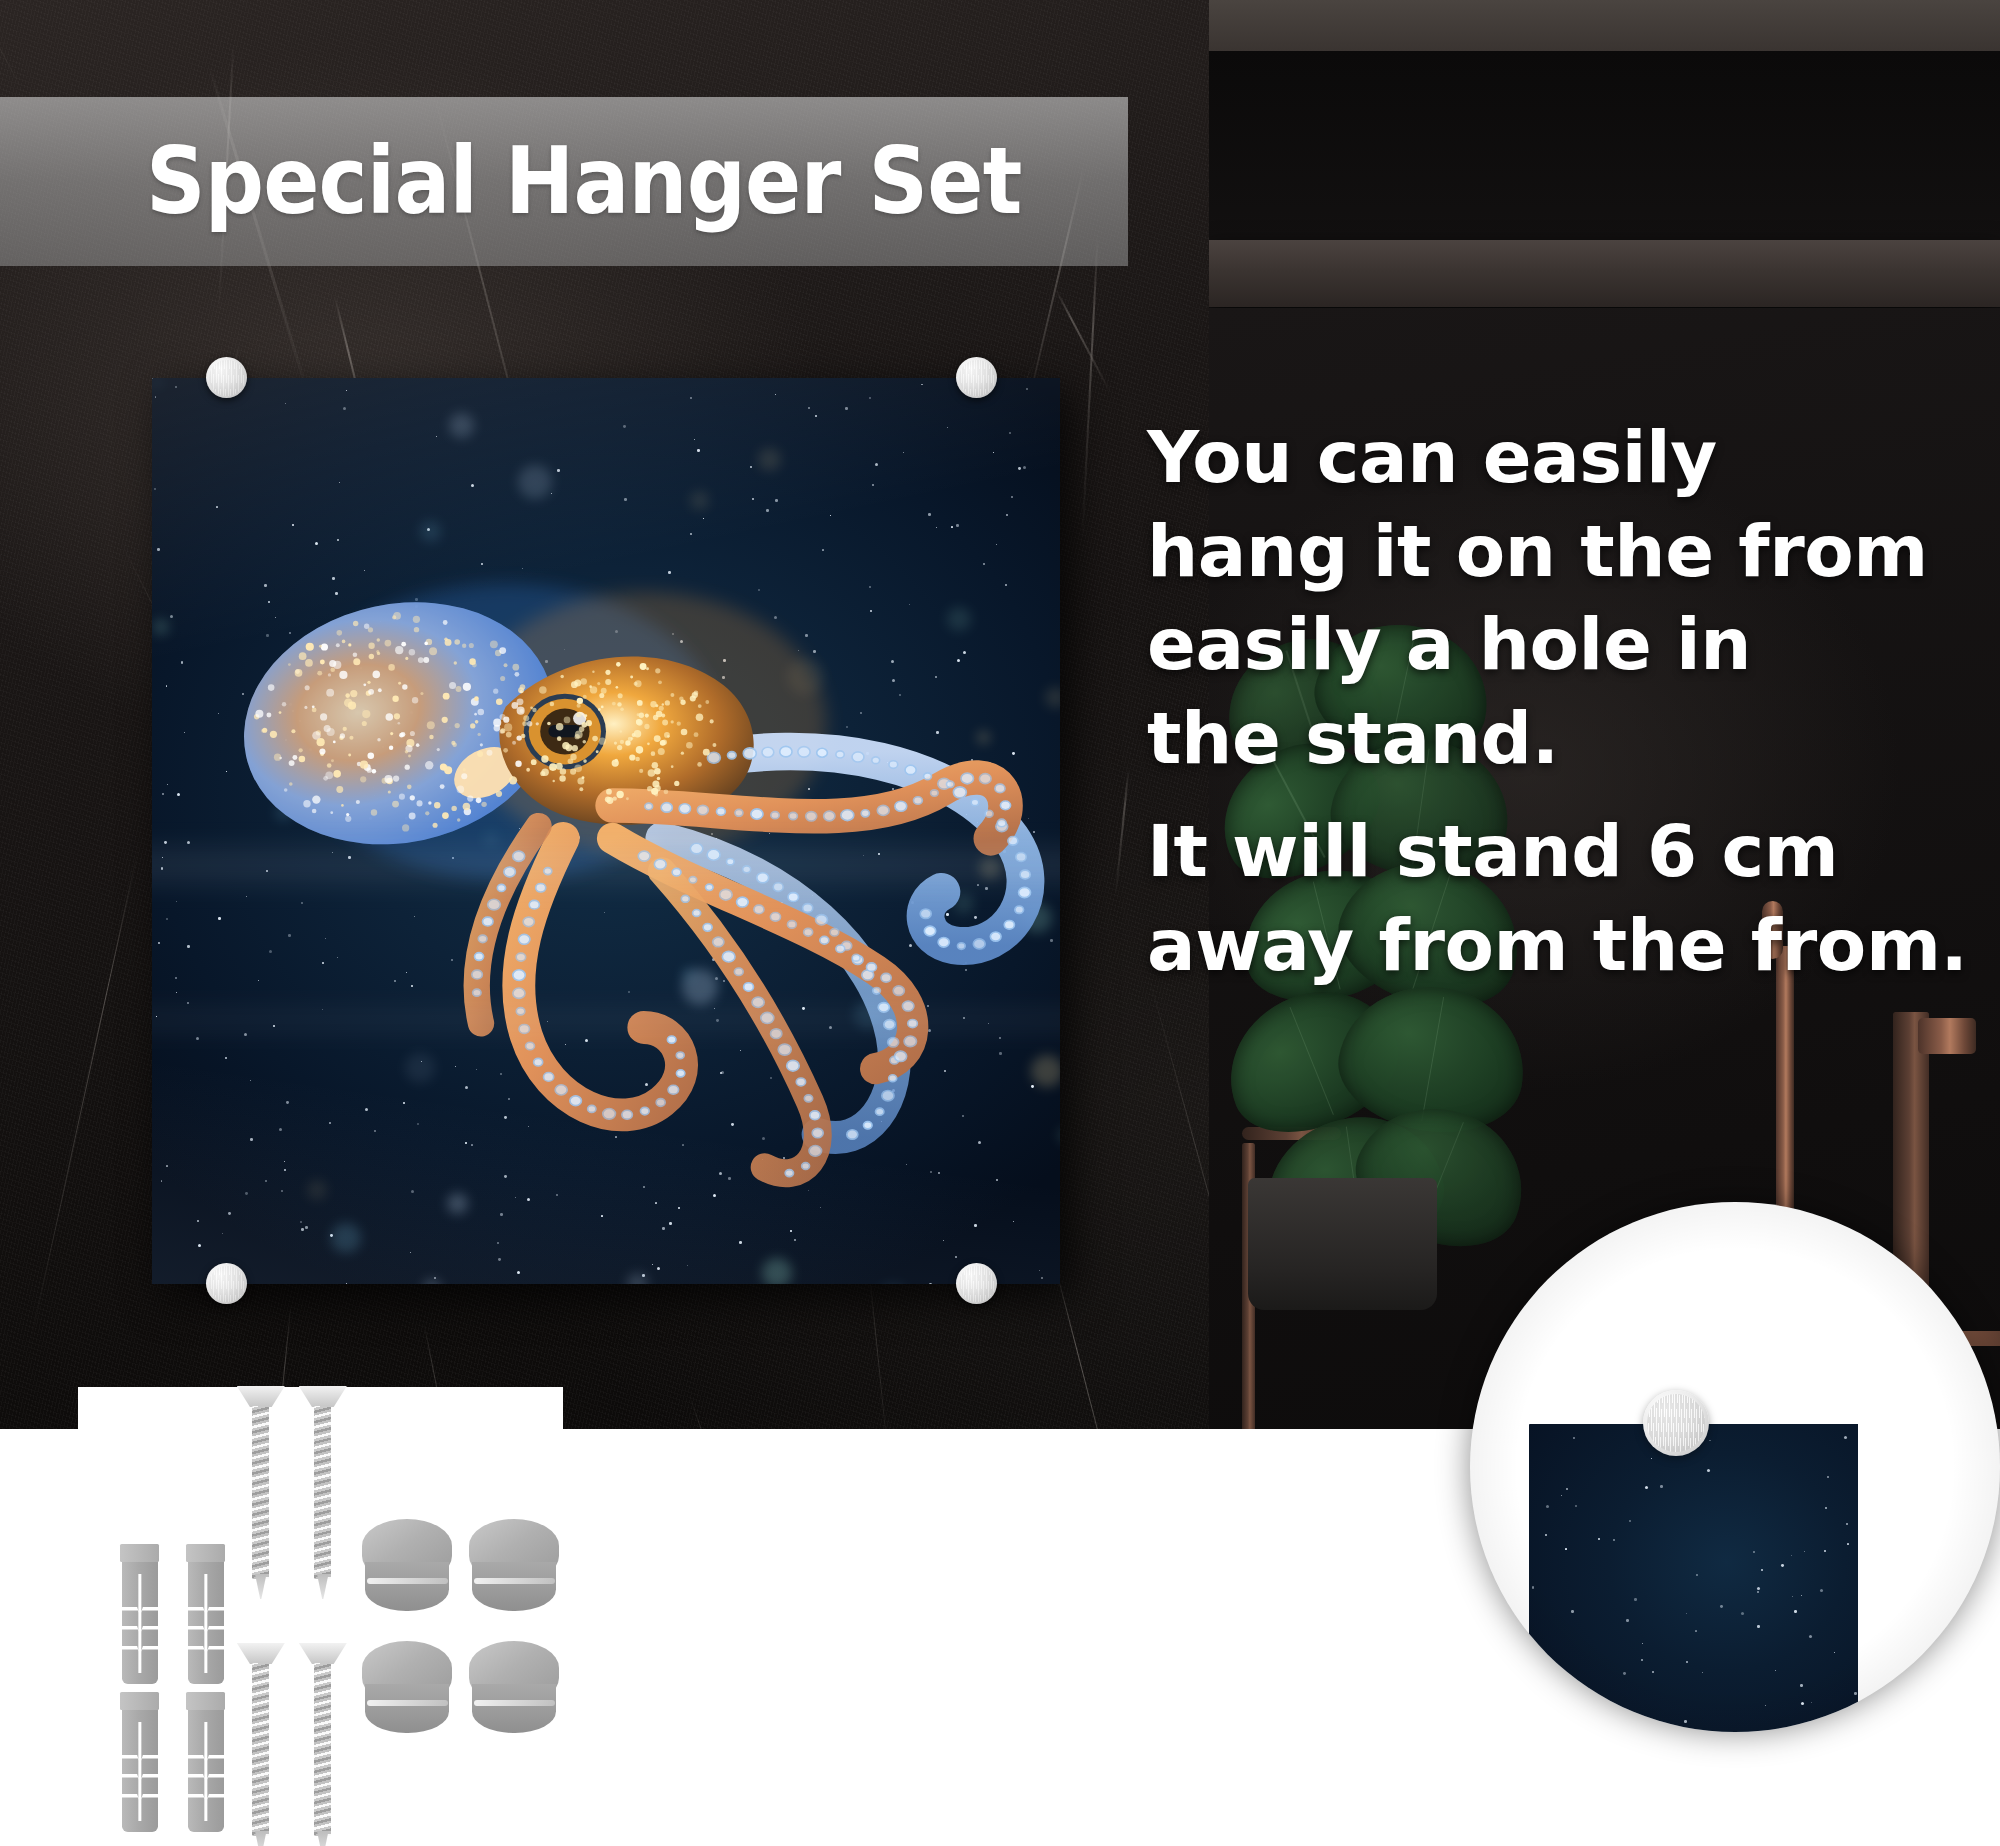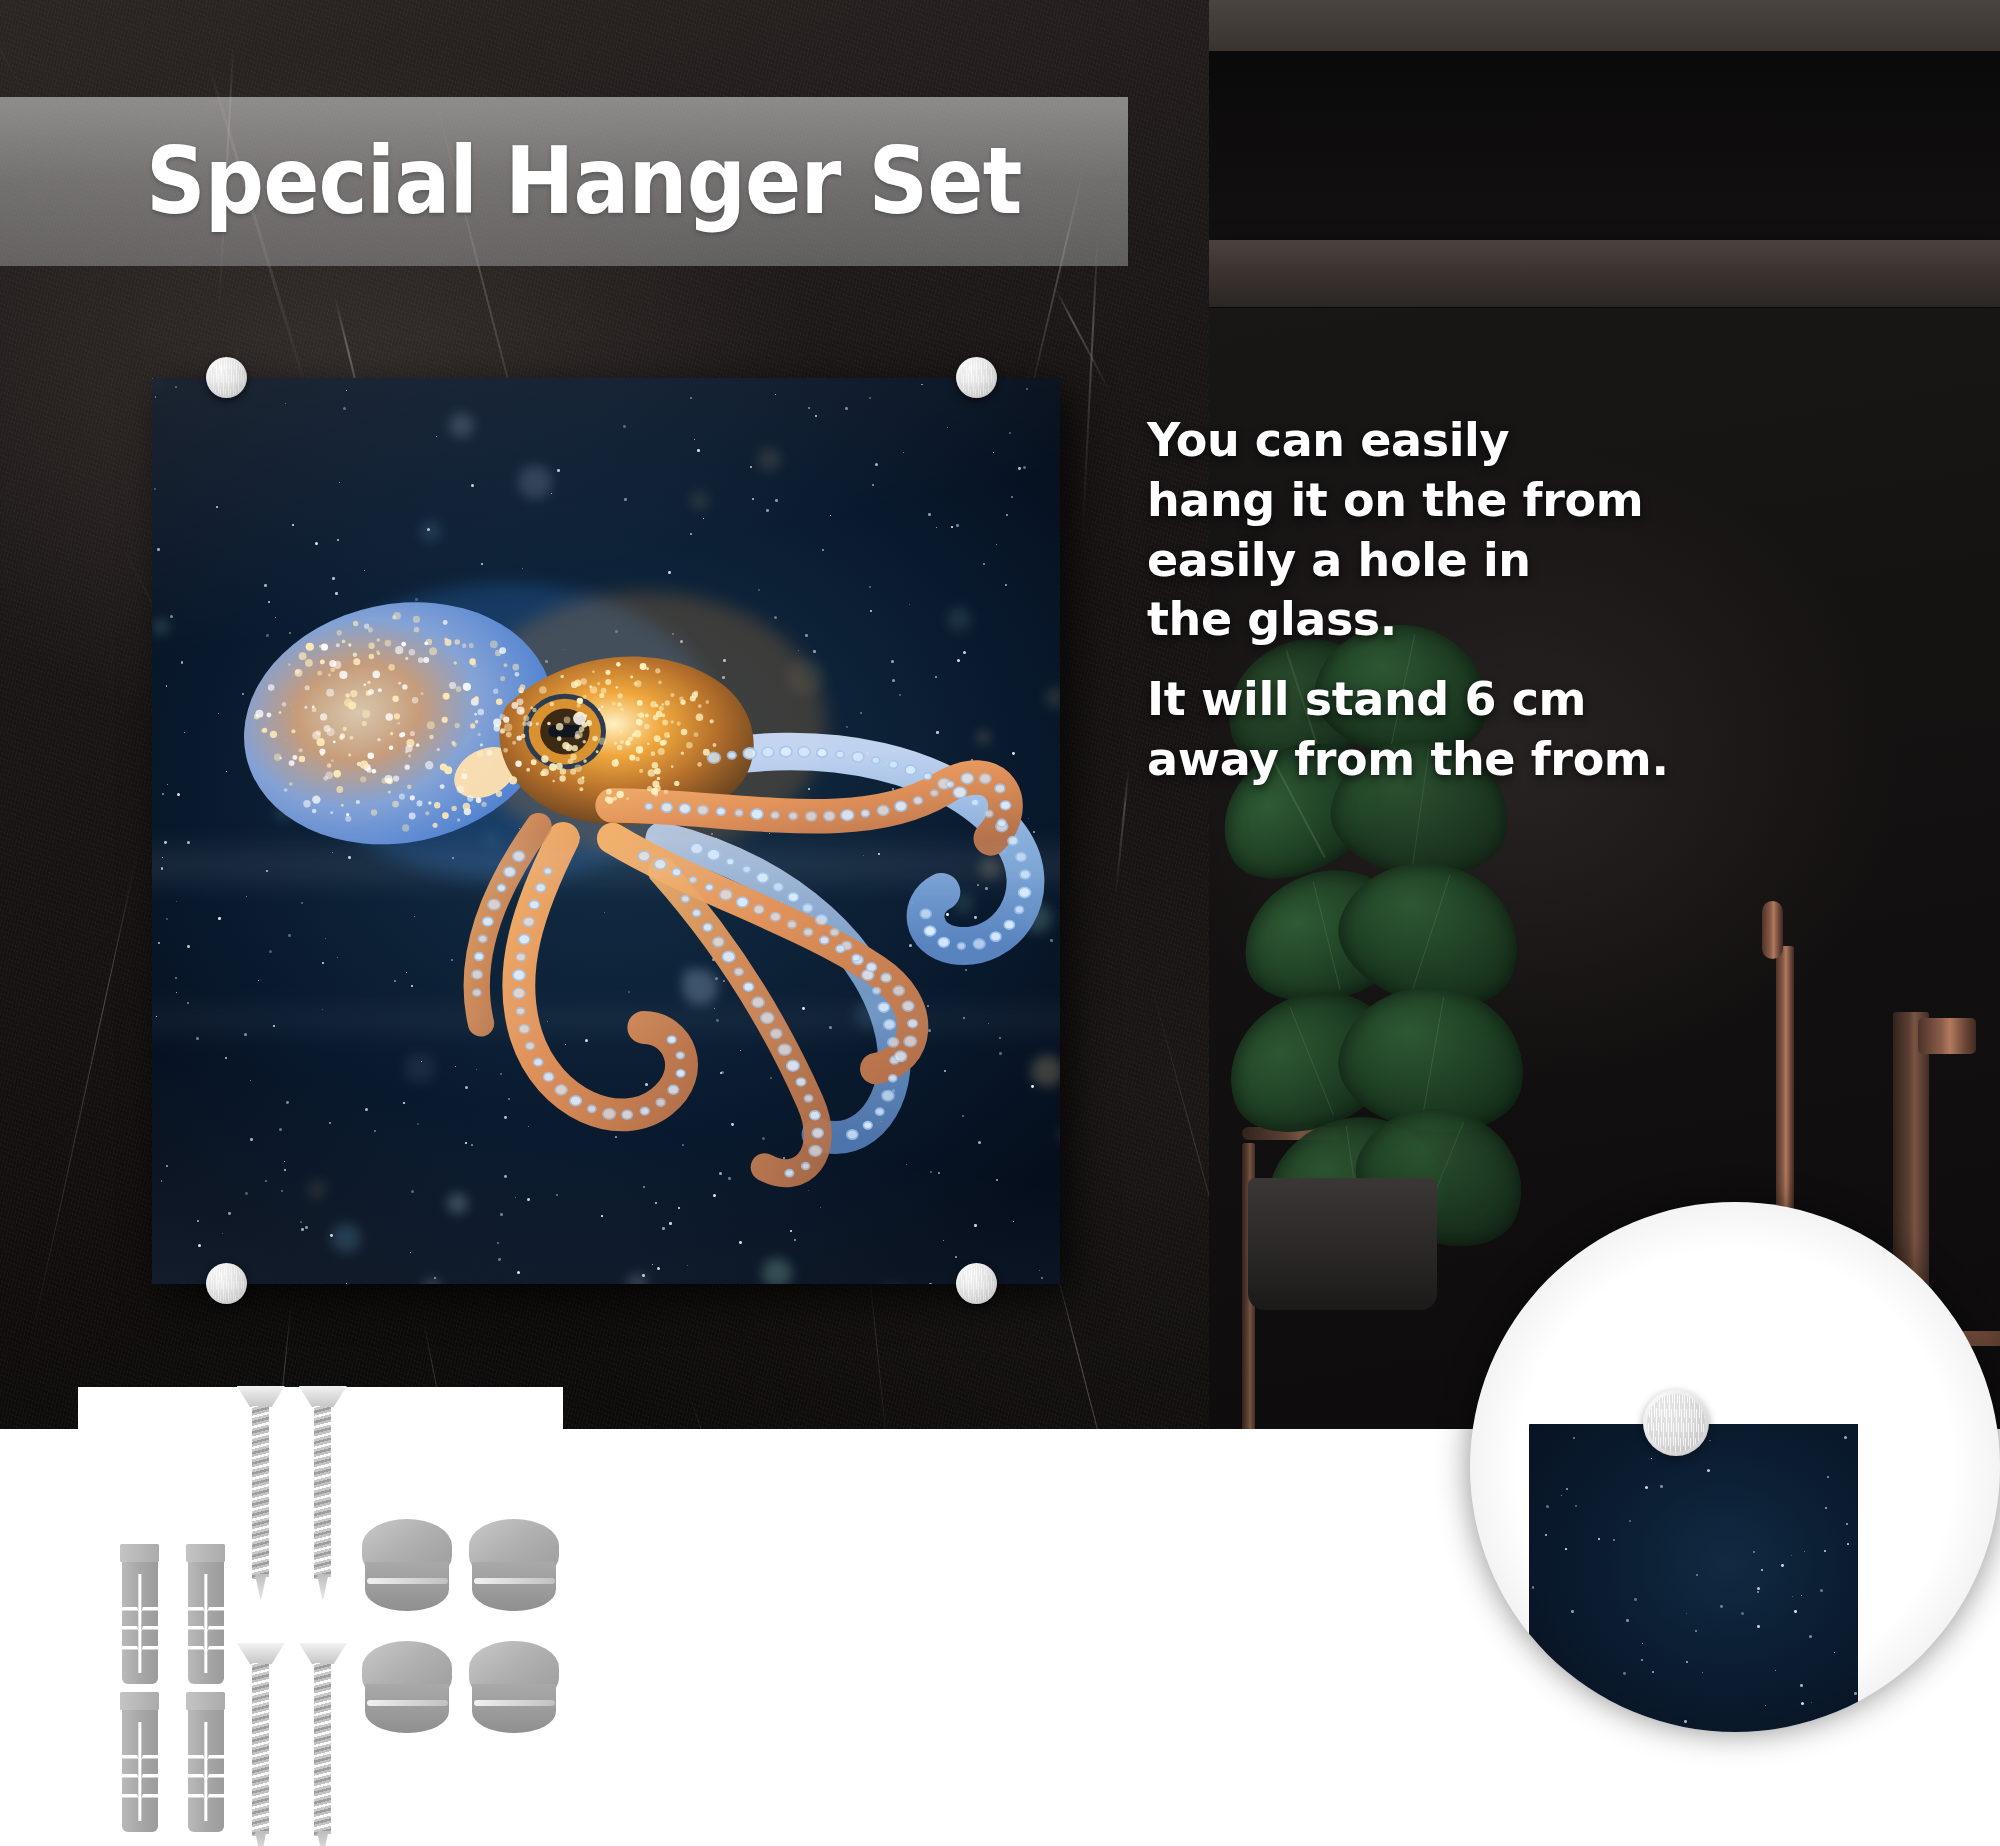--- a/index.html
+++ b/index.html
@@ -153,21 +153,21 @@
     background:repeating-linear-gradient(92deg, rgba(255,255,255,.55) 0 0.8px, rgba(180,180,180,.25) 0.8px 2.5px);
     opacity:.55;
   }
 
   
   .promo {
     position:absolute; left:1147px; top:411px; width:831px;
     color:#fff;
     font-family:"DejaVu Sans", sans-serif;
     font-weight:700;
-    font-size:46px;
+    font-size:72px;
     line-height:1.30;
     letter-spacing:-0.4px;
     text-shadow:0 2.5px 8.2px rgba(0,0,0,.65);
   }
   .promo p { margin:0; }
   .promo .gap { height:20px; }
 
   
   .hw-top {
     position:absolute; left:78px; top:1387px; width:485px; height:49px;
@@ -1343,21 +1343,21 @@
 
   <div class="cap" style="left:206px;  top:357px;"></div>
   <div class="cap" style="left:956px; top:357px;"></div>
   <div class="cap" style="left:206px;  top:1263px;"></div>
   <div class="cap" style="left:956px; top:1263px;"></div>
 
   <div class="promo">
     <p>You can easily</p>
     <p>hang it on the from</p>
     <p>easily a hole in</p>
-    <p>the glass.</p>
+    <p>the stand.</p>
     <div class="gap"></div>
     <p>It will stand 6 cm</p>
     <p>away from the from.</p>
   </div>
 
   <div class="hw-top"></div>
   <div class="hw-band"></div>
 
   <div class="hw-items">
 

